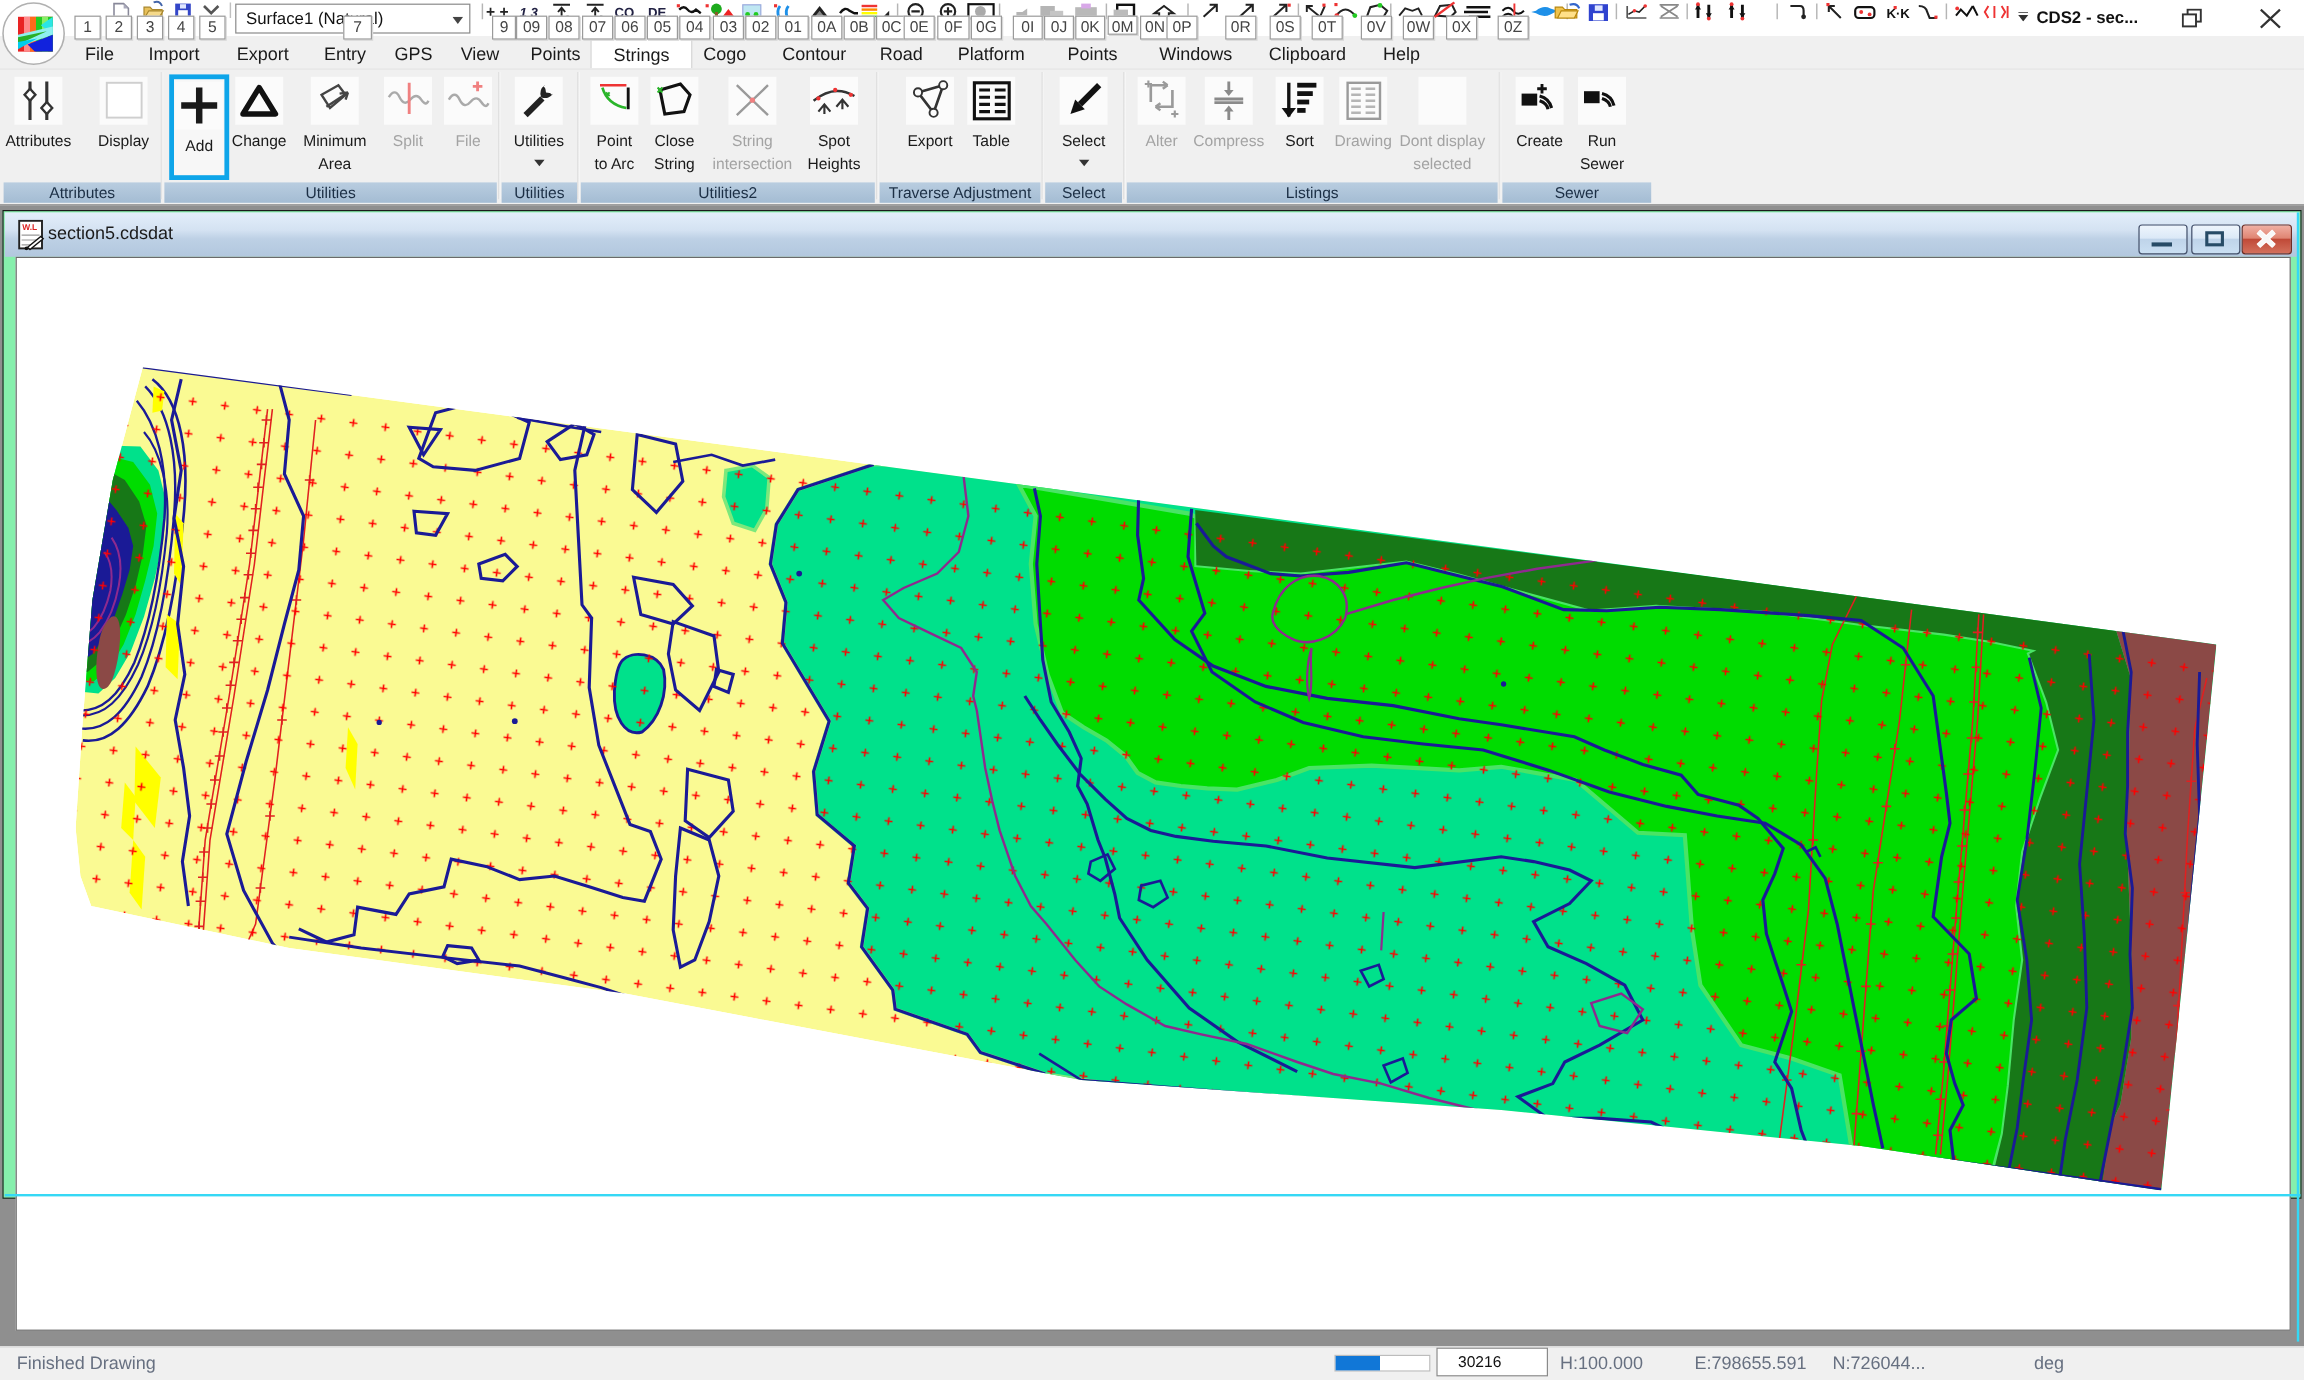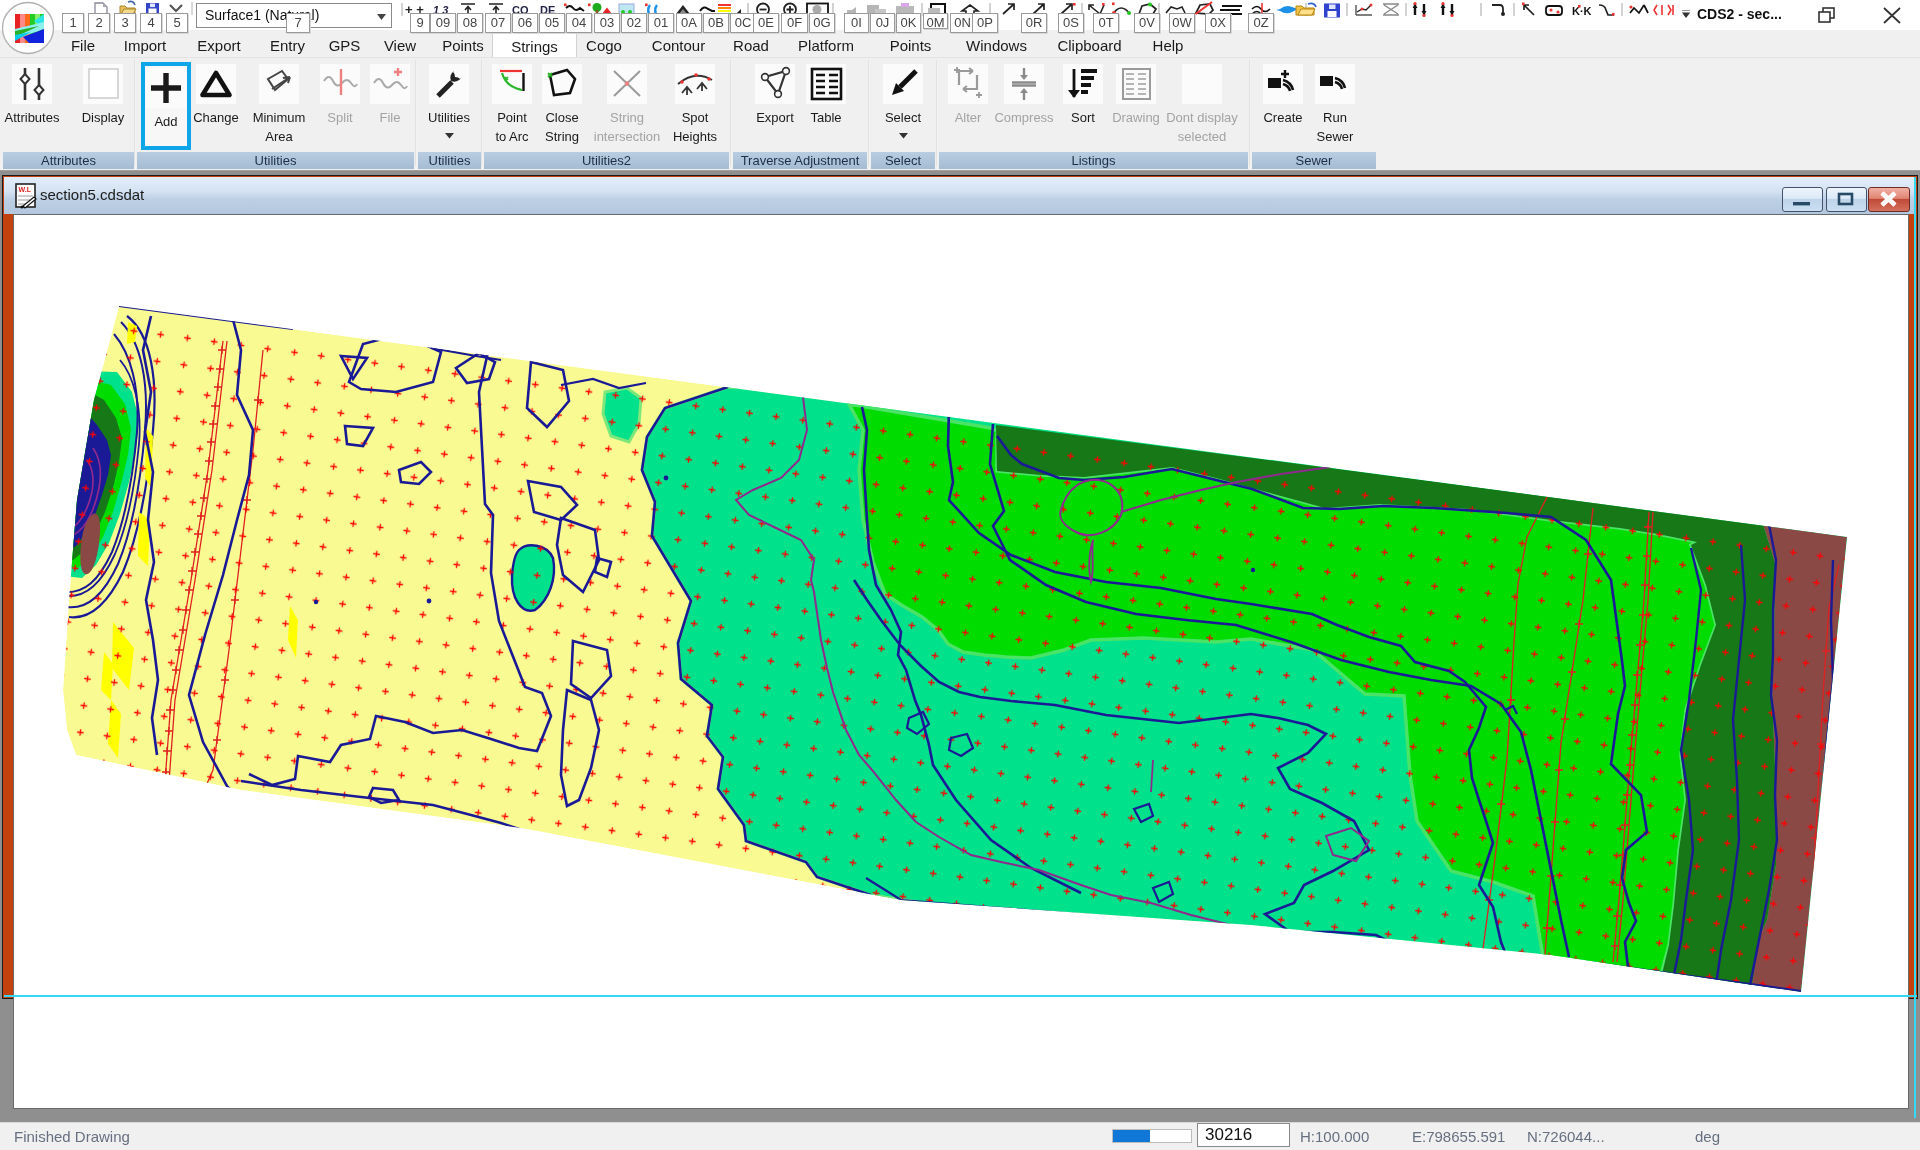--- a/index.html
+++ b/index.html
@@ -13,21 +13,21 @@
 #ribbon{position:absolute;left:0;top:57px;width:1920px;height:114px;background:#f0f0f0;border-top:1px solid #e3e3e3;border-bottom:1px solid #9f9f9f;}
 .grp{position:absolute;top:1px;height:110px;}
 .grpbar{position:absolute;bottom:0px;left:0;right:0;height:17px;
  background:linear-gradient(#b9cde0,#a4bcd3);color:#1c2f45;font-size:13px;text-align:center;line-height:17px;}
 .gsep{position:absolute;top:2px;height:106px;width:2px;background:linear-gradient(90deg,#d9d9d9,#fbfbfb);}
 .ritem{position:absolute;top:3px;text-align:center;font-size:13px;color:#1a1a1a;}
 .ricon{margin:2px auto 1px auto;width:40px;height:40px;background:#fbfbfb;}
 .rlab{line-height:19px;margin-top:4px;}
 .gray{color:#a3a3a3;}
 #mdibg{position:absolute;left:0;top:171px;width:1920px;height:951px;background:#8f8f8f;}
-#cwin{position:absolute;left:2px;top:175px;width:1916px;height:824px;background:#c2410c;
+#cwin{position:absolute;left:2px;top:175px;width:1916px;height:824px;background:#86efac;
  border:1px solid #1b1b1b;}
 #ctitle{position:absolute;left:1px;top:1px;right:1px;height:37px;
  background:linear-gradient(#e3eefa 0%,#d4e2f2 40%,#bdd0e5 60%,#b2c7de 100%);}
 #ctext{position:absolute;left:36px;top:9px;font-size:15px;color:#1b1b1b;}
 #ccontent{position:absolute;left:10px;top:38px;width:1896px;height:895px;background:#fff;border:1px solid #6a6a6a;}
 .capbtn{position:absolute;top:10px;width:41px;height:25px;border:1px solid #45516b;border-radius:3px;}
 .capbl{background:linear-gradient(#eef5fc 0%,#dbe9f7 45%,#bfd4ea 50%,#cadff2 100%);}
 .capred{background:linear-gradient(#f0b0a4 0%,#e08573 45%,#c04a38 50%,#d3705c 100%);border-color:#6e2d24;}
 #statusbar{position:absolute;left:0;top:1122px;width:1920px;height:28px;background:#f0f0f0;border-top:1px solid #d9d9d9;}
 .stxt{position:absolute;top:5px;font-size:15px;color:#677081;}
@@ -607,17 +607,17 @@
       </svg>
     </div>
     <div class="abs" style="left:1px;bottom:1px;width:1913px;height:2px;background:#35d8f5"></div>
     <div class="abs" style="right:1px;top:1px;width:2px;height:941px;background:#35d8f5"></div>
   </div>
 <div id="statusbar">
     <div class="stxt" style="left:14px">Finished Drawing</div>
     <div class="abs" style="left:1112px;top:6px;width:80px;height:14px;background:#fff;border:1px solid #bcbcbc">
       <div style="width:37px;height:12px;background:#1177d7"></div>
     </div>
-    <div class="abs" style="left:1197px;top:0px;width:93px;height:24px;background:#fff;border:1px solid #8a8a8a;font-size:17px;color:#111;line-height:22px;padding-left:7px">30216</div>
+    <div class="abs" style="left:1197px;top:0px;width:93px;height:24px;background:#fff;border:1px solid #8a8a8a;font-size:13px;color:#111;line-height:22px;padding-left:17px">30216</div>
     <div class="stxt" style="left:1300px">H:100.000</div>
     <div class="stxt" style="left:1412px">E:798655.591</div>
     <div class="stxt" style="left:1527px">N:726044...</div>
     <div class="stxt" style="left:1695px">deg</div>
   </div>
 </body></html>

